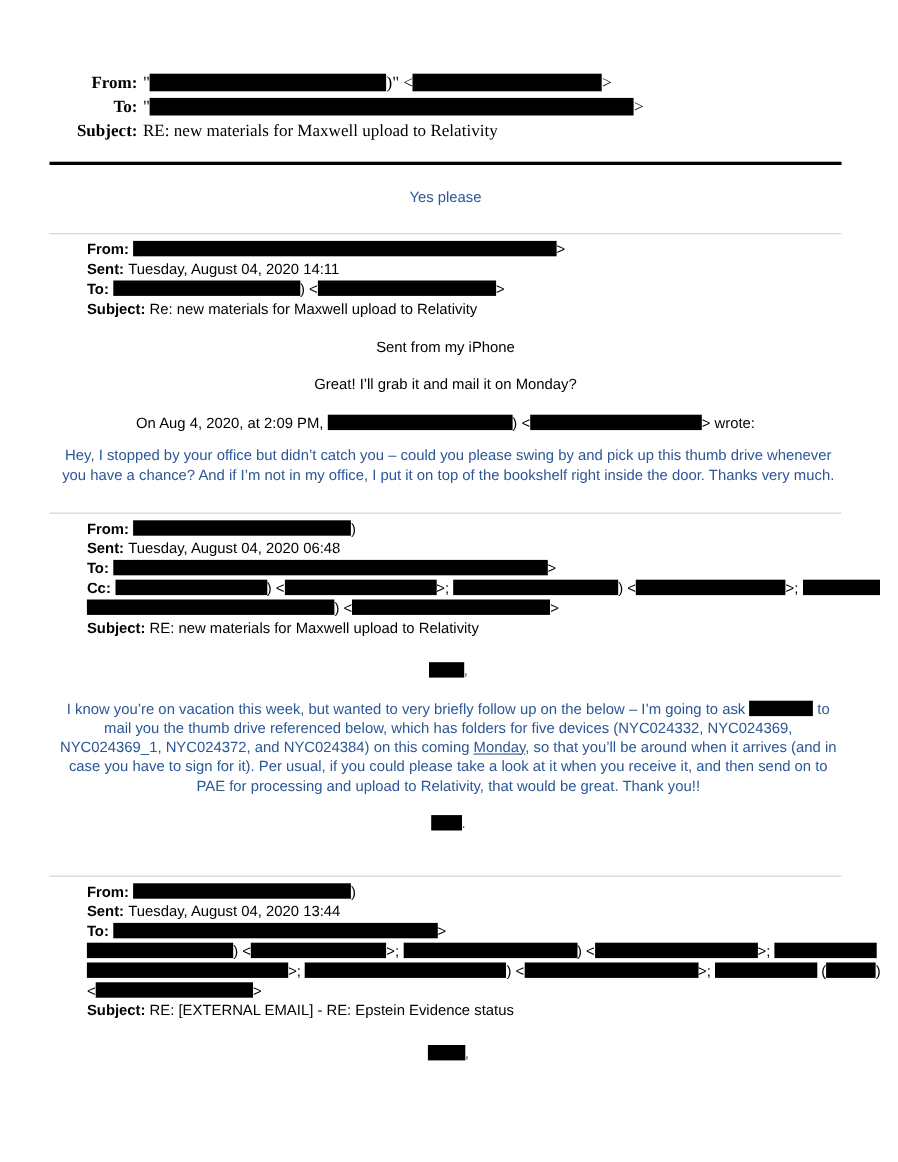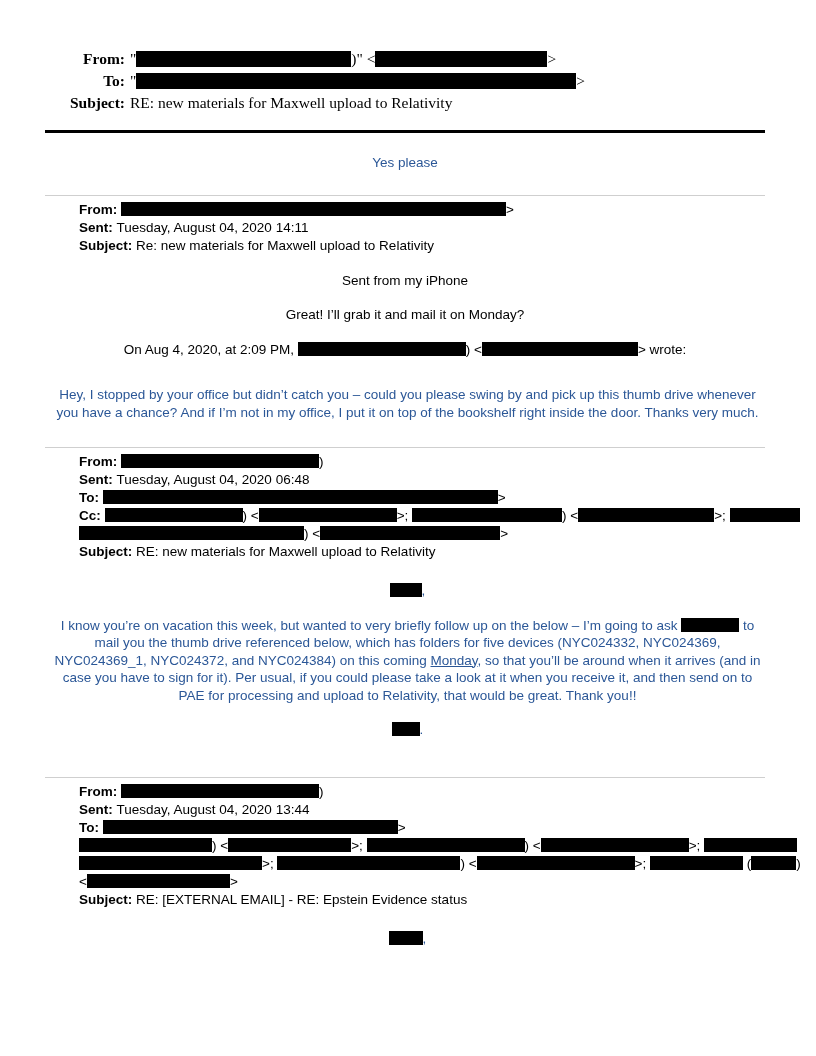--- a/index.html
+++ b/index.html
@@ -5,21 +5,21 @@
   html,body{margin:0;padding:0;background:#ffffff;}
   .page{
     position:relative;
     width:816px;height:1056px;
     background:#ffffff;
     overflow:hidden;
     font-family:"Liberation Sans",sans-serif;
     font-size:13.5px;
     color:#000;
   }
-  .content{padding:48px 51px 0 45px;}
+  .content{padding:65px 51px 0 45px;}
 
   
   .tophdr{font-family:"Liberation Serif",serif;font-size:15.5px;line-height:22px;color:#000;}
   .tophdr .row{display:flex;}
   .tophdr .lblcol{width:80px;text-align:right;font-weight:bold;flex:0 0 80px;}
   .tophdr .valcol{padding-left:5px;white-space:nowrap;}
 
   .rule-thick{border:none;border-top:3px solid #000;margin:16px 0 0 0;}
   .rule-thin{border:none;border-top:1px solid #cfcfcf;margin:0;}
 
@@ -37,21 +37,21 @@
 
   p{margin:0;}
   .para{line-height:17.5px;text-align:center;}
   .indent{margin-left:5px;}
 
   
   .mt-reply{margin-top:21px;}
   .mt-rule1{margin-top:23px;}
   .mt-hdr{margin-top:5px;margin-left:34px;}
   .mt-p{margin-top:17px;}
-  .mt-quote{margin-top:28px;}
+  .mt-quote{margin-top:12px;}
   .mt-rule2{margin-top:26px;}
   .mt-rule3{margin-top:38px;}
   .mt-greet{margin-top:21px;}
   .mt-sig{margin-top:17px;}
 </style>
 </head>
 <body>
 
 <div class="page">
   <div class="content">
@@ -73,20 +73,21 @@
 
     <hr class="rule-thick">
 
     <p class="para blue mt-reply">Yes please</p>
 
     <hr class="rule-thin mt-rule1">
 
     <div class="ehdr mt-hdr">
       <div class="hline"><span class="b">From: </span><span class="redact" style="width: 385px;"></span><span>&gt;</span></div>
       <div class="hline"><span class="b">Sent: </span><span>Tuesday, August 04, 2020 14:11</span></div>
+      <div class="hline"><span class="b">To: </span><span class="redact" style="width: 170px;"></span><span>) &lt;</span><span class="redact" style="width: 162px;"></span><span>&gt;</span></div>
       <div class="hline"><span class="b">Subject: </span><span>Re: new materials for Maxwell upload to Relativity</span></div>
     </div>
 
     <p class="para mt-p">Sent from my iPhone</p>
     <p class="para mt-p">Great! I’ll grab it and mail it on Monday?</p>
     <p class="para mt-p"><span>On Aug 4, 2020, at 2:09 PM, </span><span class="redact" style="width: 168px;"></span><span>) &lt;</span><span class="redact" style="width: 156px;"></span><span>&gt; wrote:</span></p>
 
     <p class="para blue mt-quote indent">Hey, I stopped by your office but didn’t catch you – could you please swing by and pick up this thumb drive whenever you have a chance?  And if I’m not in my office, I put it on top of the bookshelf right inside the door.  Thanks very much.</p>
 
     <hr class="rule-thin mt-rule2">

